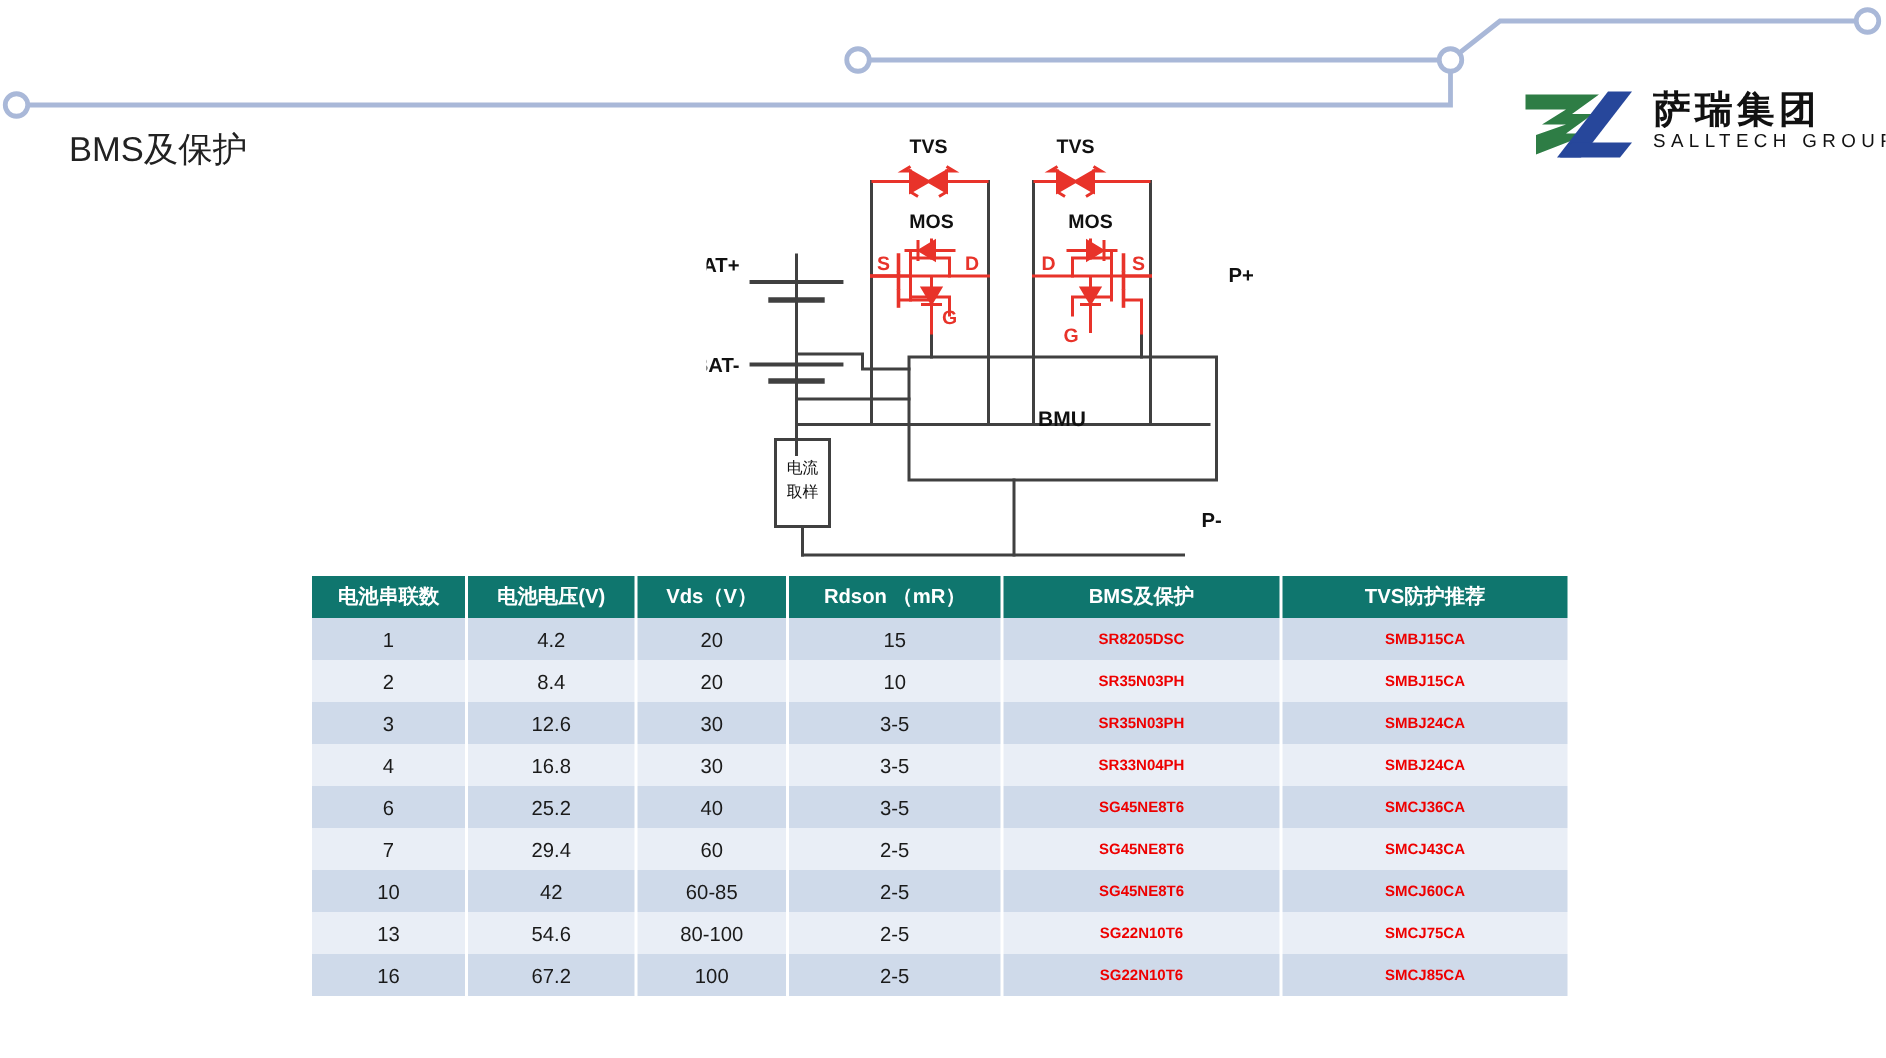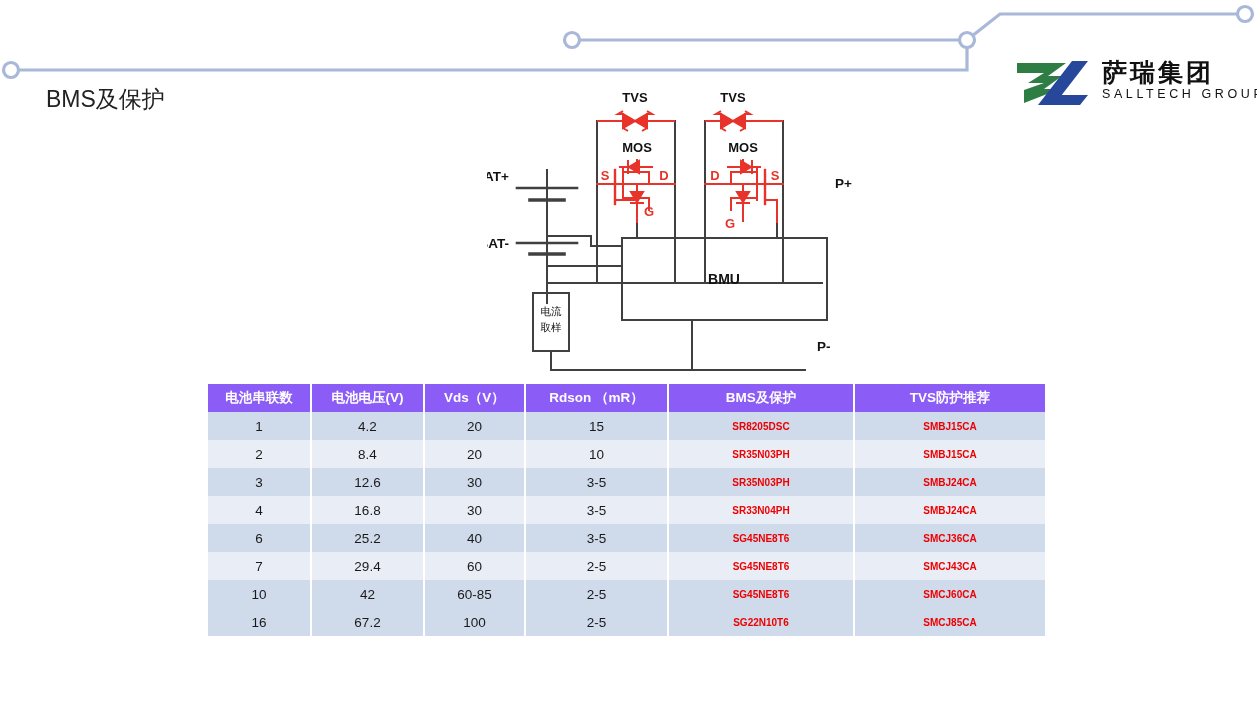--- a/index.html
+++ b/index.html
@@ -75,40 +75,40 @@
     top: 30px;
     font-size: 12.5px;
     letter-spacing: 3.6px;
     color: #111;
     white-space: nowrap;
   }
 
   
   #circuit-area {
     position: absolute;
-    left: 487px;
+    left: 471px;
     top: 88px;
     width: 420px;
     height: 285px;
   }
 
   
   #spec-table-wrap {
     position: absolute;
     left: 208px;
     top: 384px;
     width: 837px;
   }
   table#spec-table {
     border-collapse: collapse;
     width: 837px;
     table-layout: fixed;
   }
   #spec-table th {
-    background: #8b5cf6;
+    background: #0f766e;
     color: #ffffff;
     font-size: 13.5px;
     font-weight: bold;
     height: 28px;
     border-right: 2px solid #ffffff;
     text-align: center;
     padding: 0;
   }
   #spec-table th:last-child { border-right: none; }
   #spec-table td {
@@ -377,20 +377,28 @@
           <td class="part" data-name="cell-tvs-part">SMCJ43CA</td>
         </tr>
         <tr class="odd" data-name="table-row">
           <td data-name="cell-series">10</td>
           <td data-name="cell-voltage">42</td>
           <td data-name="cell-vds">60-85</td>
           <td data-name="cell-rdson">2-5</td>
           <td class="part" data-name="cell-mos-part">SG45NE8T6</td>
           <td class="part" data-name="cell-tvs-part">SMCJ60CA</td>
         </tr>
+        <tr class="even" data-name="table-row">
+          <td data-name="cell-series">13</td>
+          <td data-name="cell-voltage">54.6</td>
+          <td data-name="cell-vds">80-100</td>
+          <td data-name="cell-rdson">2-5</td>
+          <td class="part" data-name="cell-mos-part">SG22N10T6</td>
+          <td class="part" data-name="cell-tvs-part">SMCJ75CA</td>
+        </tr>
         <tr class="odd" data-name="table-row">
           <td data-name="cell-series">16</td>
           <td data-name="cell-voltage">67.2</td>
           <td data-name="cell-vds">100</td>
           <td data-name="cell-rdson">2-5</td>
           <td class="part" data-name="cell-mos-part">SG22N10T6</td>
           <td class="part" data-name="cell-tvs-part">SMCJ85CA</td>
         </tr>
       </tbody>
   </table>

